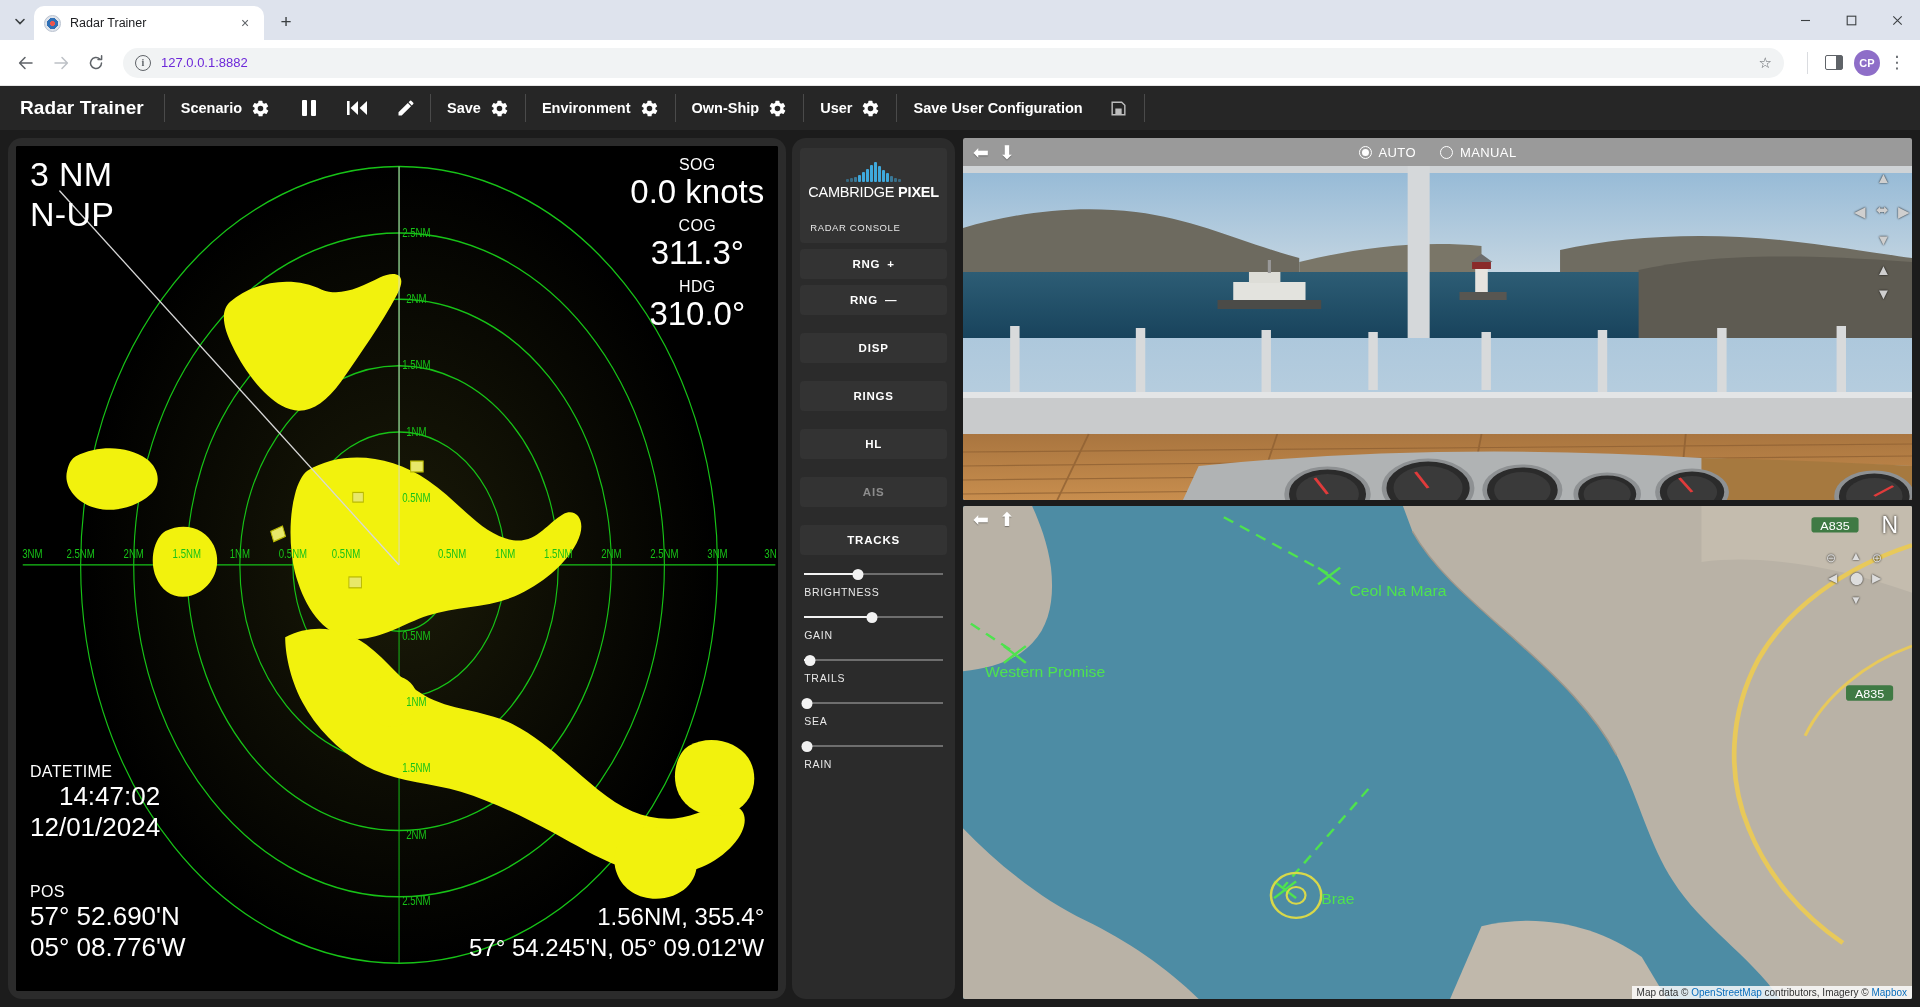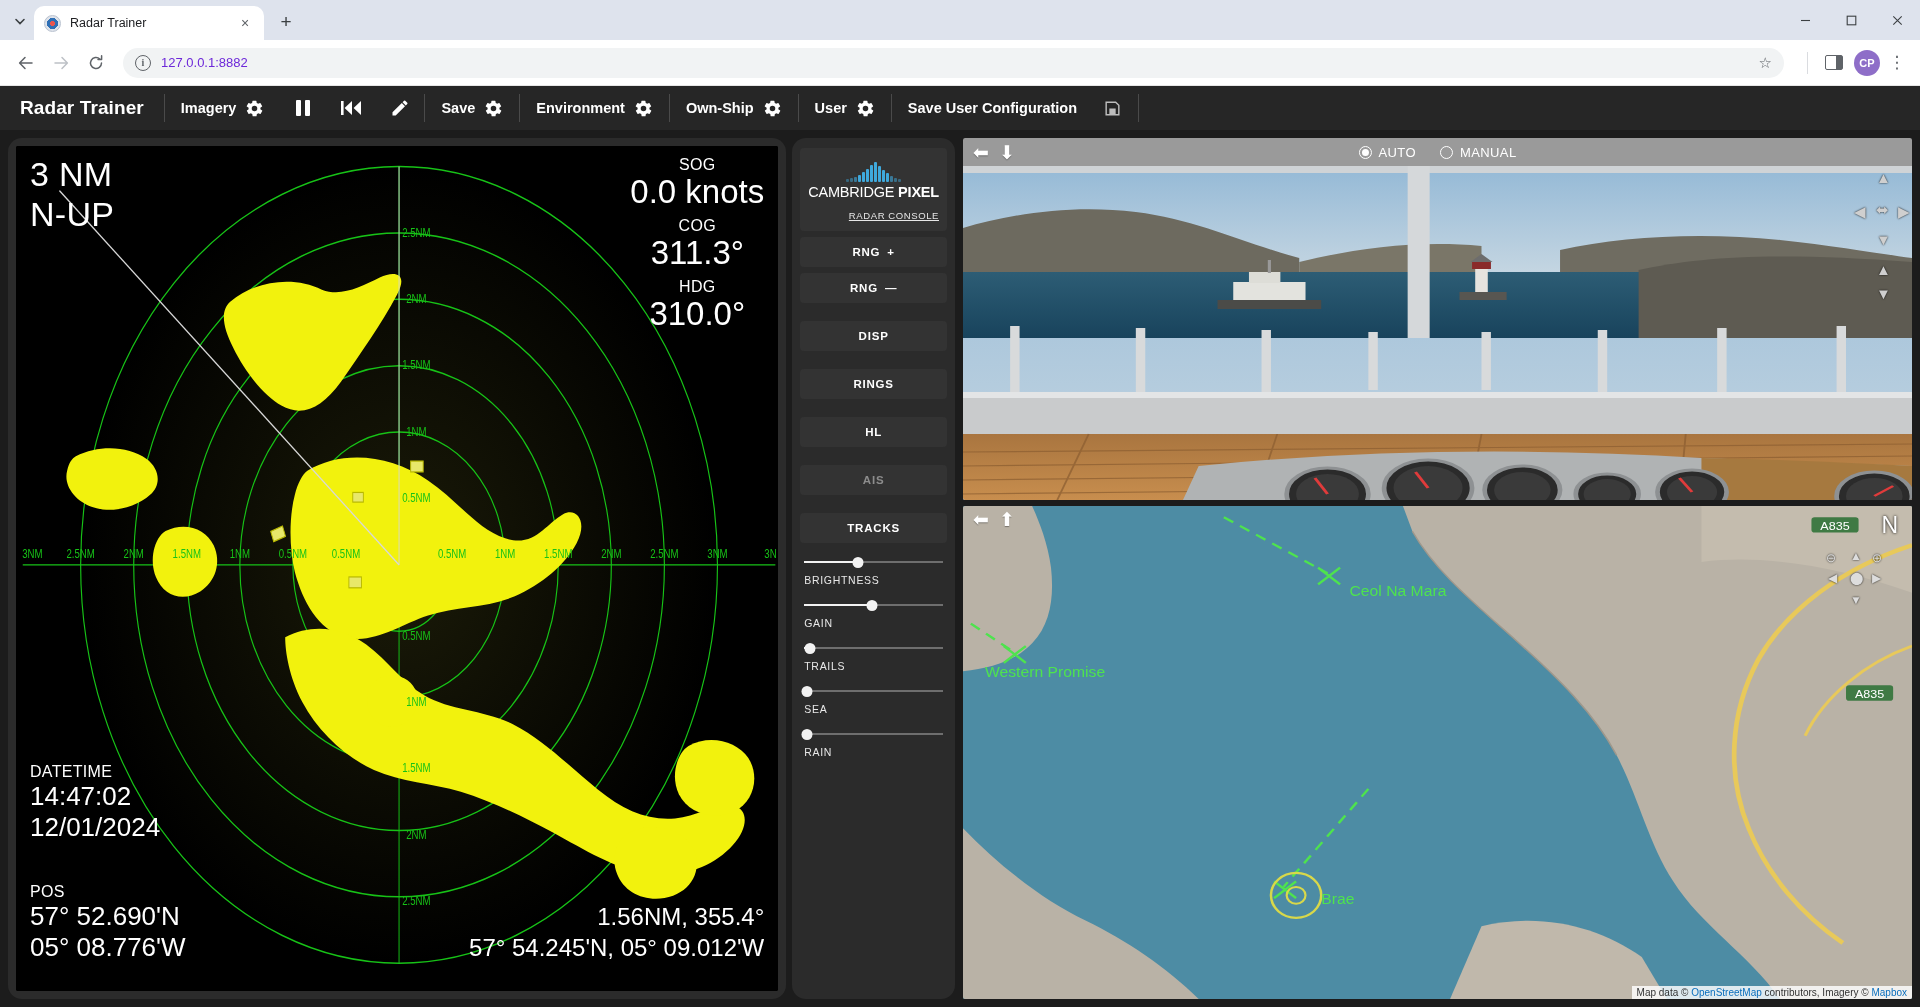--- a/index.html
+++ b/index.html
@@ -123,43 +123,42 @@
   }
   .radar-svg { position: absolute; inset: 0; width: 100%; height: 100%; }
 
   .rd-text { position: absolute; color: #fff; font-family: "Liberation Sans", sans-serif; }
   .rd-range { left: 14px; top: 8px; font-size: 34px; line-height: 1.18; letter-spacing: .3px; }
   .rd-right { right: 14px; top: 10px; text-align: center; }
   .rd-lbl { font-size: 16px; letter-spacing: .3px; }
   .rd-val { font-size: 33px; line-height: 1.12; margin-bottom: 6px; }
   .rd-dt { left: 14px; bottom: 148px; }
   .rd-dt .rd-lbl { font-size: 16px; }
-  .rd-dt .rd-big { font-size: 26px; line-height: 1.2; }
+  .rd-dt .rd-big { font-size: 26px; line-height: 1.2; text-align: right; }
   .rd-pos { left: 14px; bottom: 28px; }
   .rd-pos .rd-big { font-size: 26px; line-height: 1.2; }
   .rd-cursor { right: 14px; bottom: 28px; text-align: right; font-size: 24px; line-height: 1.3; margin-left: 12px; }
 
   
   .console {
     flex: 0 0 140px; background: #2b2b2b; border-radius: 14px; padding: 10px 8px;
     display: flex; flex-direction: column; gap: 6px;
   }
   .brand-box {
     background: #333333; border-radius: 4px; padding: 12px 8px 10px; text-align: center;
   }
   .brand-wave { height: 22px; display: flex; align-items: flex-end; justify-content: center; gap: 1.5px; }
   .brand-wave i { display: block; width: 2.5px; background: #3fa9dc; border-radius: 1px; }
   .brand-name {
     color: #fff; font-size: 14.5px; letter-spacing: -.2px; margin-top: 2px; white-space: nowrap;
   }
   .brand-name b { font-weight: 700; }
   .brand-sub {
-    color: #e6e6e6; font-size: 9.5px; letter-spacing: .6px; margin-top: 10px; text-align: right;
+    color: #e6e6e6; font-size: 9.5px; letter-spacing: .6px; margin-top: 22px; text-align: left;
     padding-left: 2px;
-    text-decoration: underline;
   }
   .cbtn {
     background: #333333; border: none; border-radius: 4px; color: #fff;
     font-size: 11.5px; font-weight: 700; letter-spacing: .8px; height: 30px;
     display: flex; align-items: center; justify-content: center; gap: 7px;
     font-family: "Liberation Sans", sans-serif; width: 100%;
   }
   .cbtn.dim { color: #8c8c8c; }
   .cgap { height: 6px; }
   .slider-wrap { padding: 6px 4px 0; }
@@ -293,21 +292,21 @@
   </div>
 
   <div class="app">
 
     <div class="app-bar">
       <div class="app-logo">Radar Trainer</div>
       <div class="bar-sep"></div>
 
       <div class="bar-group">
         <div class="bar-item">
-          <span>Imagery</span>
+          <span>Scenario</span>
           <span class="gear">
             <svg width="19" height="19" viewBox="0 0 24 24" fill="#fff">
                 <path d="M19.4 13a7.6 7.6 0 0 0 0-2l2.1-1.6a.5.5 0 0 0 .1-.6l-2-3.5a.5.5 0 0 0-.6-.2l-2.5 1a7.3 7.3 0 0 0-1.7-1l-.4-2.6a.5.5 0 0 0-.5-.4h-4a.5.5 0 0 0-.5.4l-.4 2.6a7.3 7.3 0 0 0-1.7 1l-2.5-1a.5.5 0 0 0-.6.2l-2 3.5a.5.5 0 0 0 .1.6L4.6 11a7.6 7.6 0 0 0 0 2l-2.1 1.6a.5.5 0 0 0-.1.6l2 3.5a.5.5 0 0 0 .6.2l2.5-1a7.3 7.3 0 0 0 1.7 1l.4 2.6a.5.5 0 0 0 .5.4h4a.5.5 0 0 0 .5-.4l.4-2.6a7.3 7.3 0 0 0 1.7-1l2.5 1a.5.5 0 0 0 .6-.2l2-3.5a.5.5 0 0 0-.1-.6zM12 15.5A3.5 3.5 0 1 1 15.5 12 3.5 3.5 0 0 1 12 15.5z"></path>
               </svg>
           </span>
         </div>
         <div class="bar-icon-btn">
           <svg width="18" height="20" viewBox="0 0 18 20" fill="#fff">
               <rect x="2" y="2" width="5" height="16" rx="1"></rect>
               <rect x="11" y="2" width="5" height="16" rx="1"></rect>

